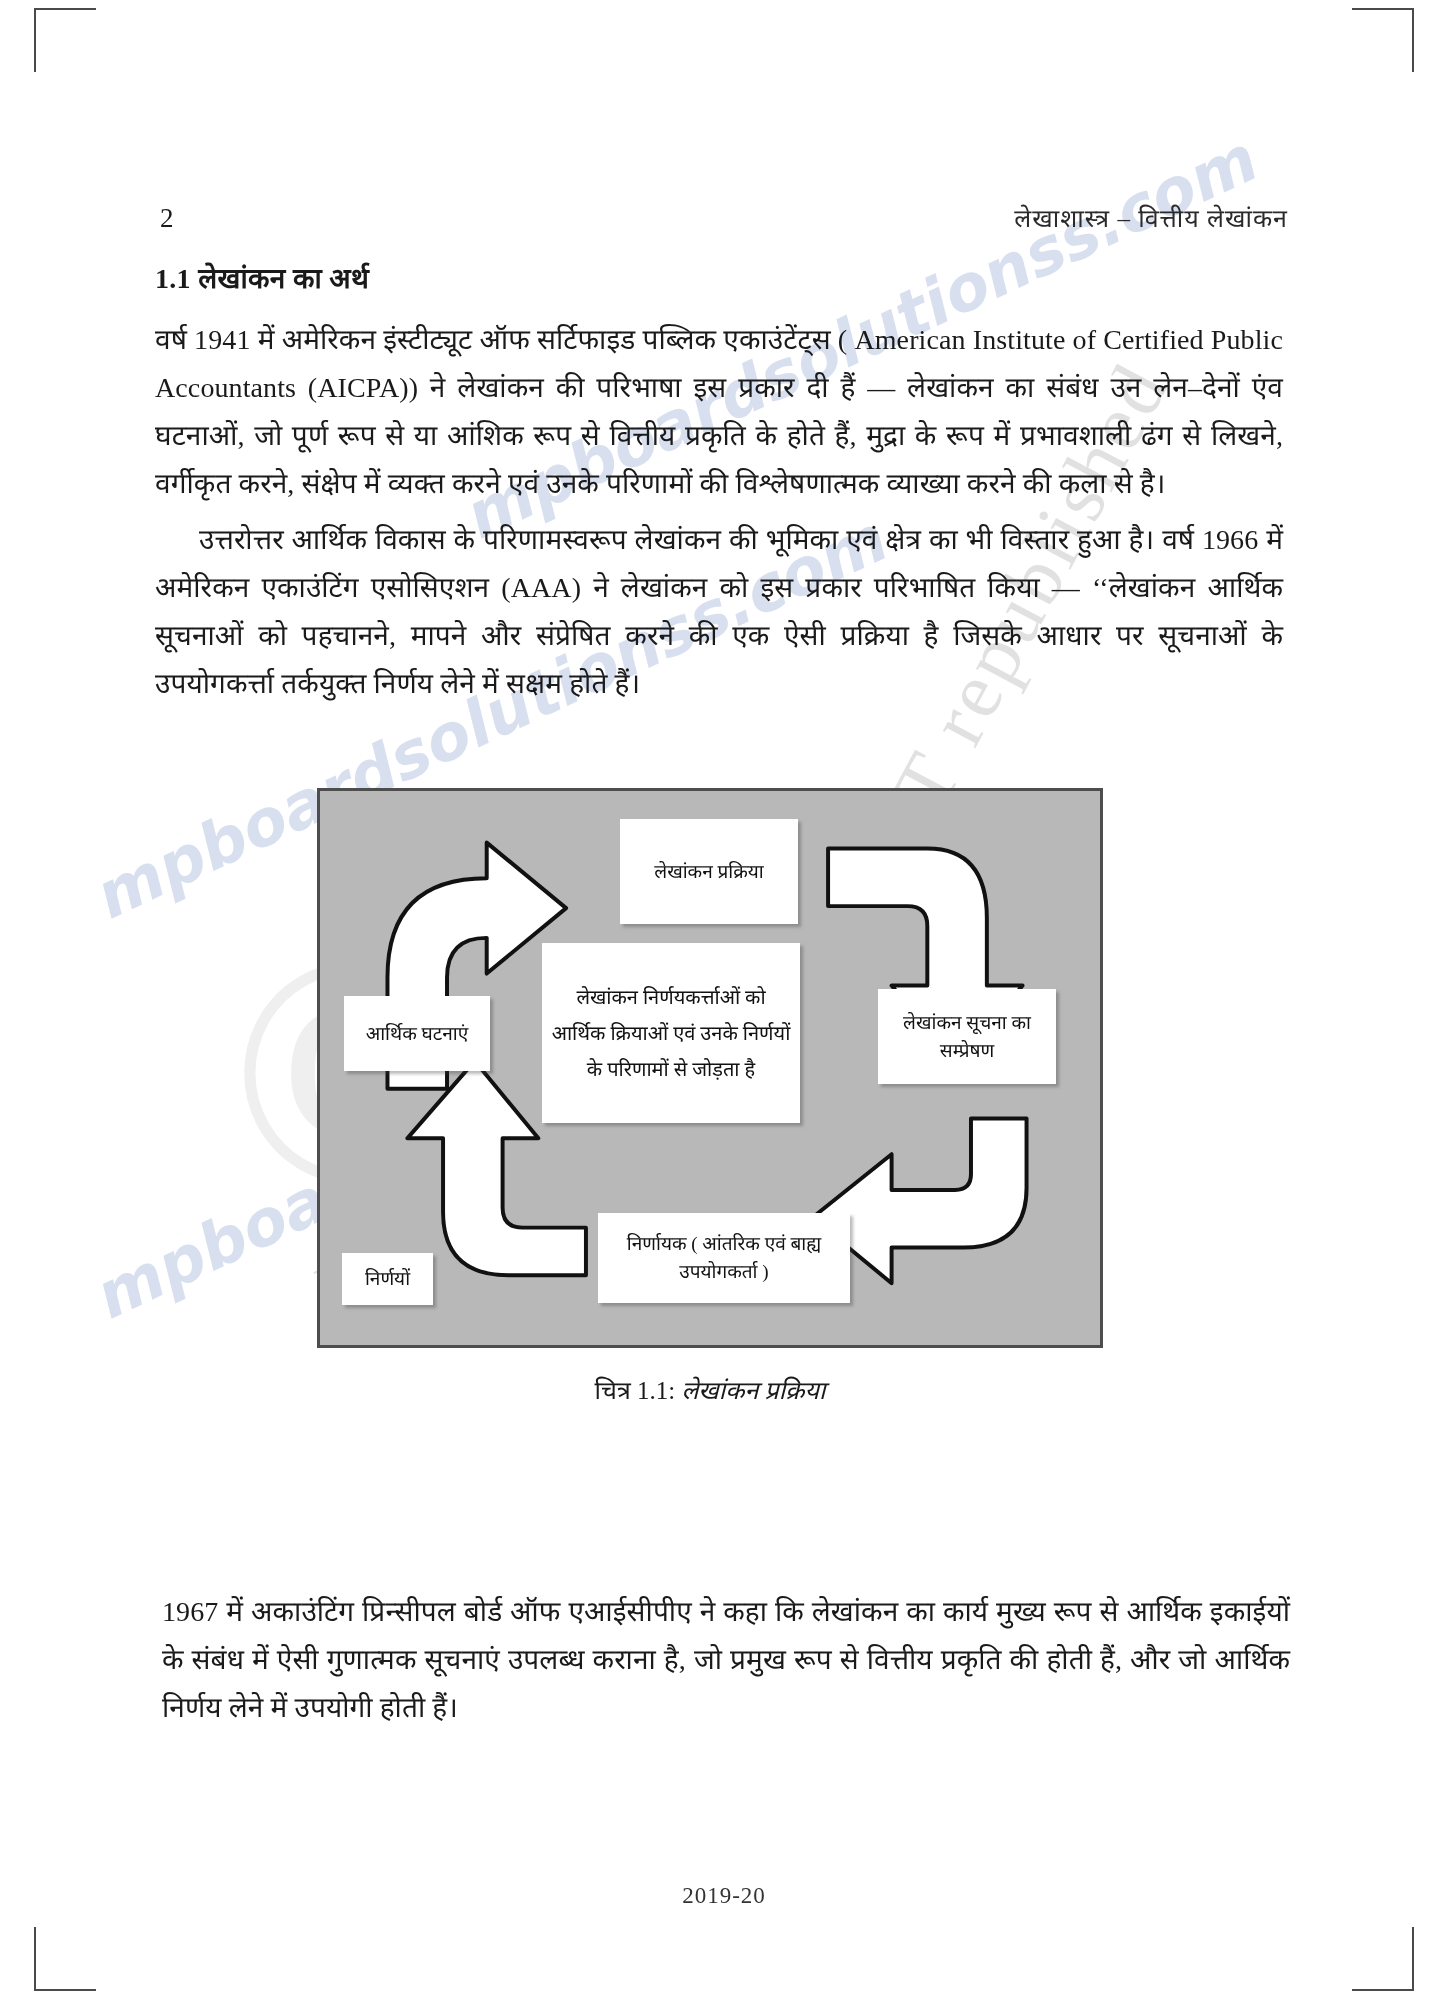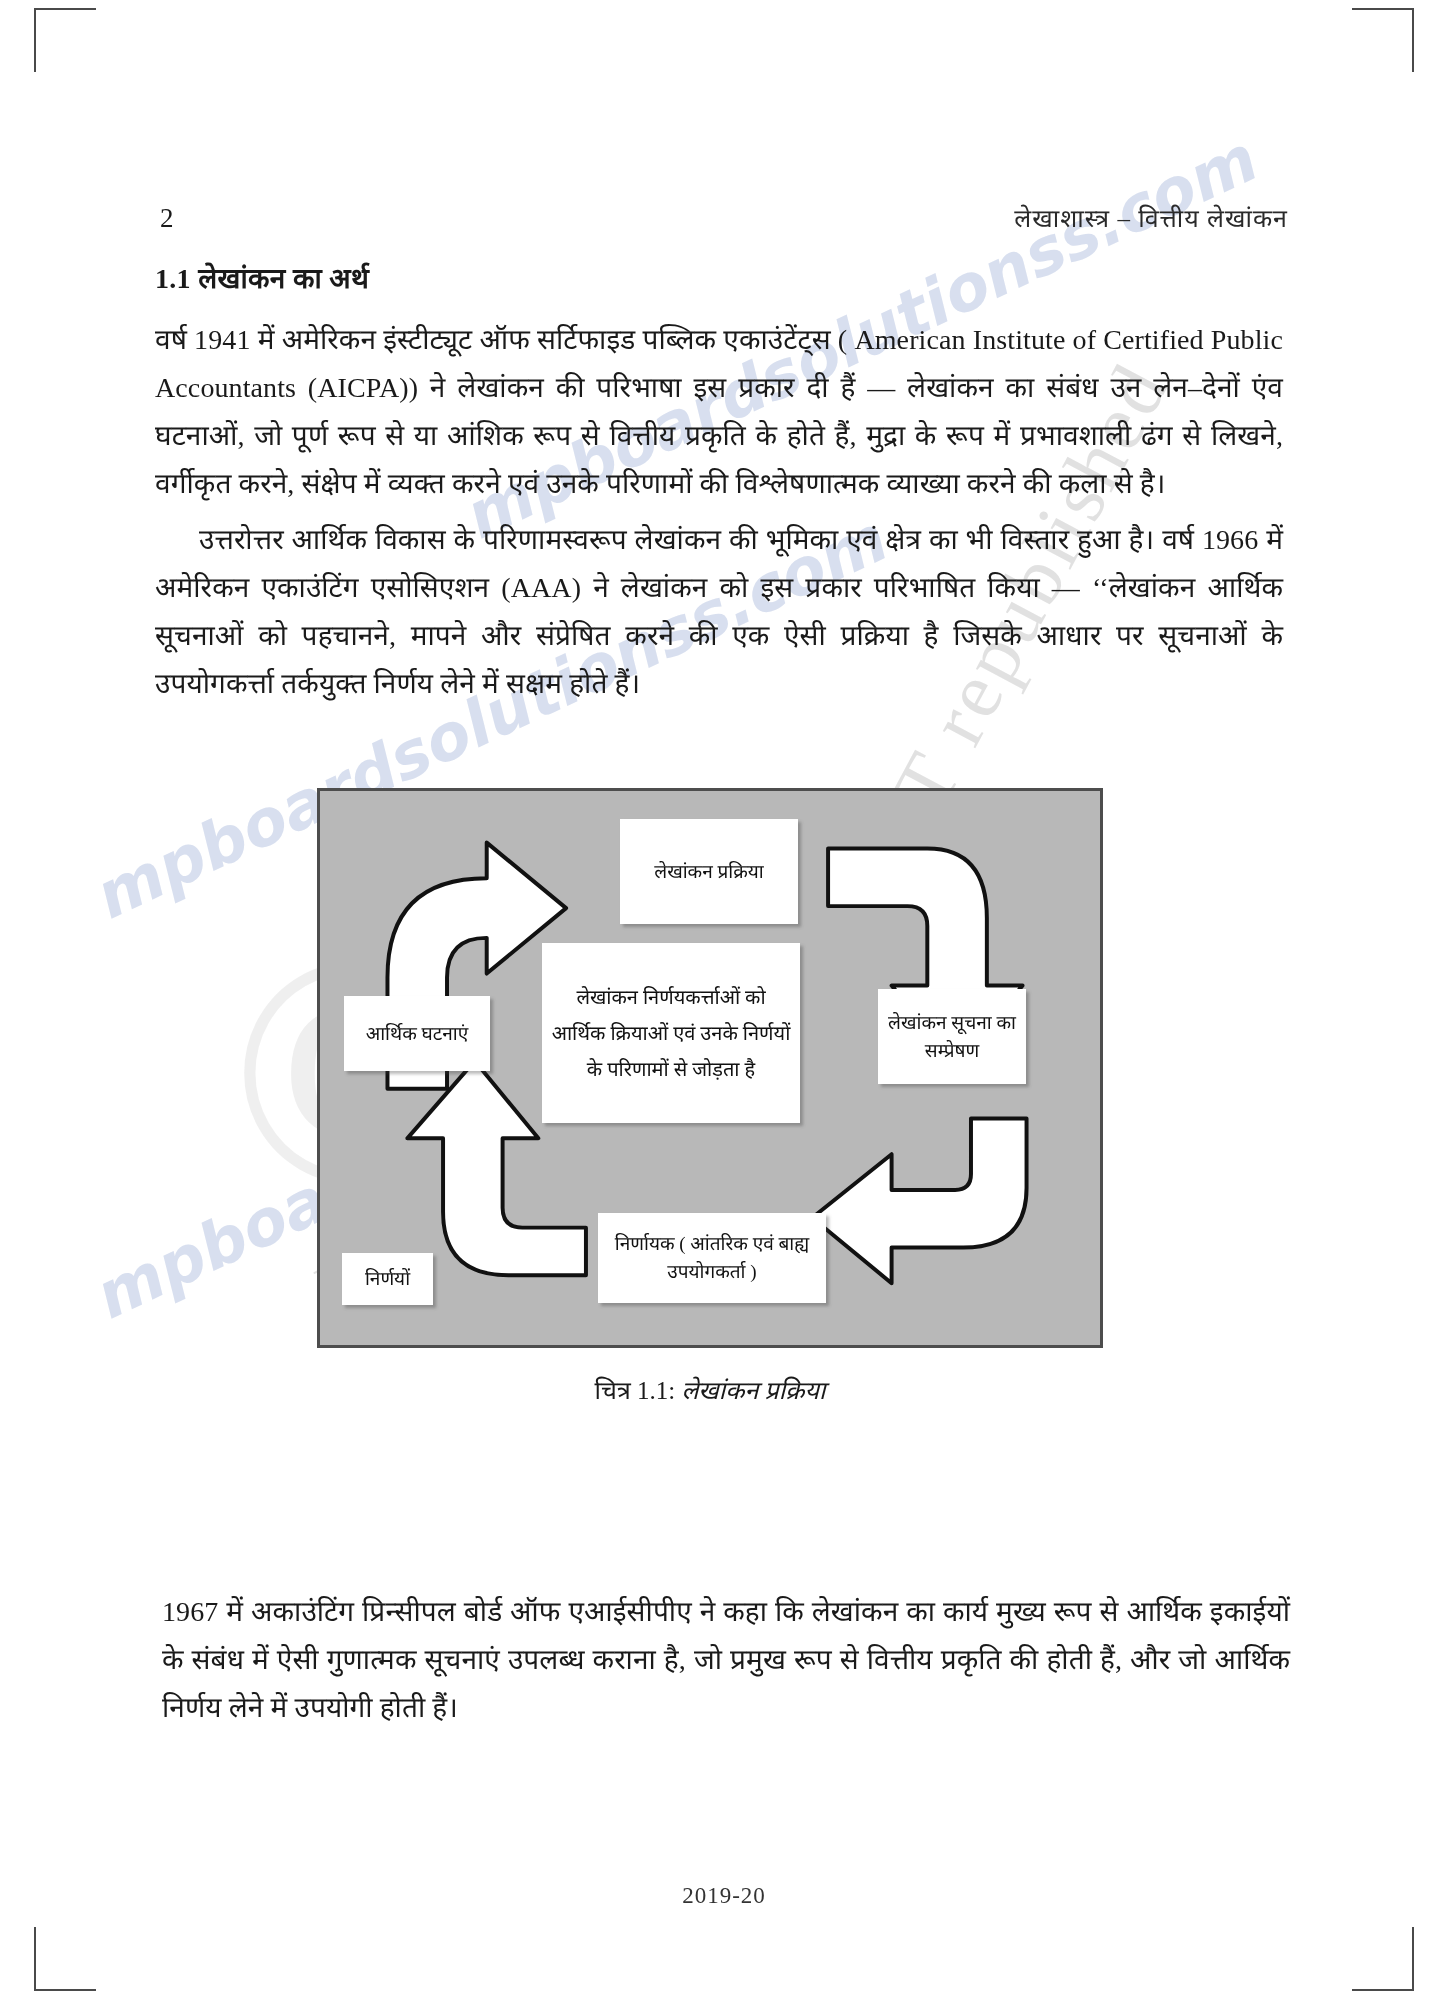--- a/index.html
+++ b/index.html
@@ -102,27 +102,27 @@
     text-align: center;
     font-size: 19px;
     line-height: 28px;
     color: #111;
     padding: 4px 6px;
     box-sizing: border-box;
   }
   
   .dbox.top    { left: 300px; top: 28px;  width: 178px; height: 105px; }
   
-  .dbox.right  { left: 558px; top: 198px; width: 148px; height: 95px;  }
+  .dbox.right  { left: 558px; top: 198px; width: 178px; height: 95px;  }
   
   .dbox.left   { left: 24px;  top: 205px; width: 146px; height: 75px;  }
   
   .dbox.center { left: 222px; top: 152px; width: 258px; height: 180px; font-size: 20px; line-height: 36px; }
   
-  .dbox.bottom { left: 278px; top: 422px; width: 228px; height: 90px; }
+  .dbox.bottom { left: 278px; top: 422px; width: 252px; height: 90px; }
   
   .dbox.bleft  { left: 22px;  top: 462px; width: 91px; height: 52px;  }
 
   .arrow-layer {
     position: absolute;
     inset: 0;
     pointer-events: none;
   }
 
   .figcaption {

